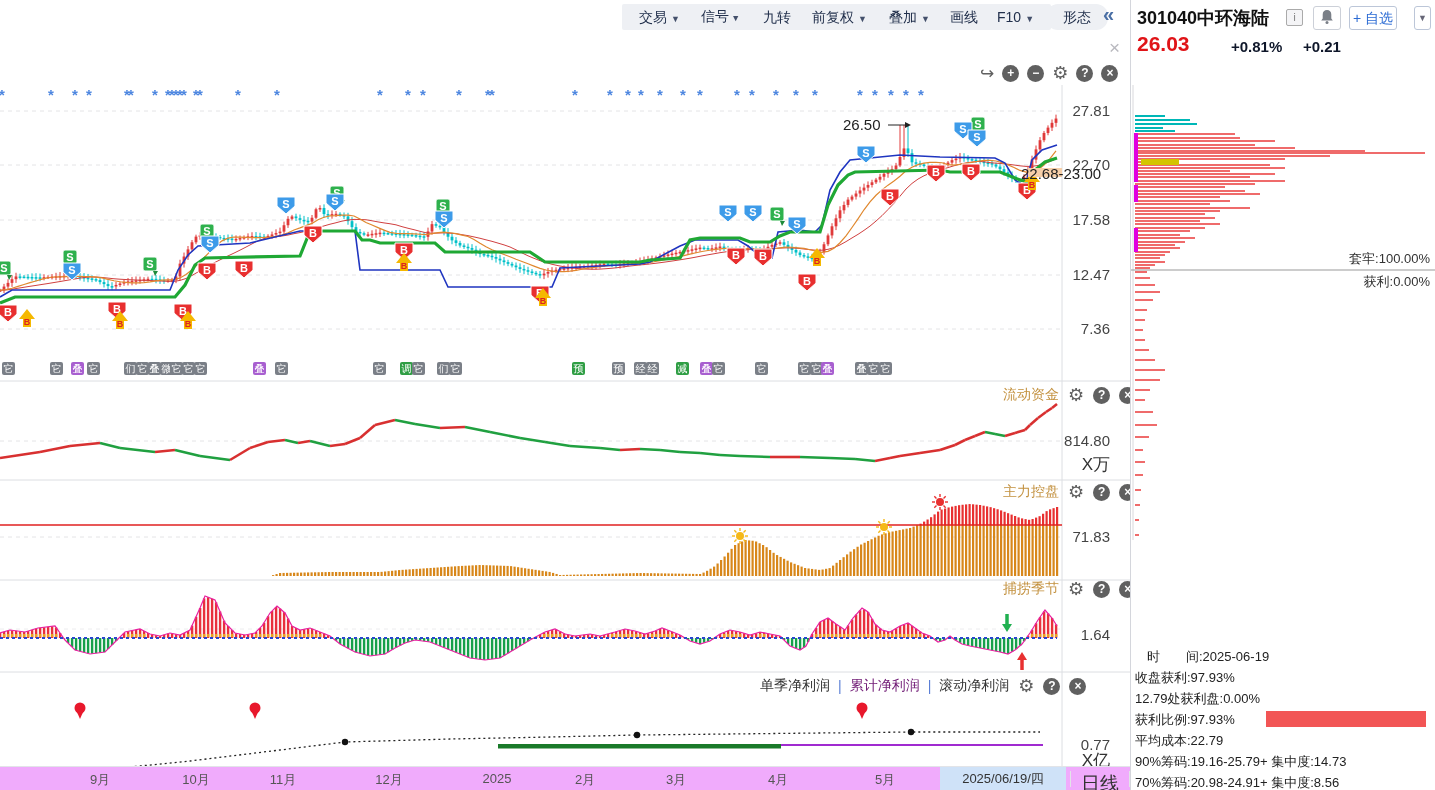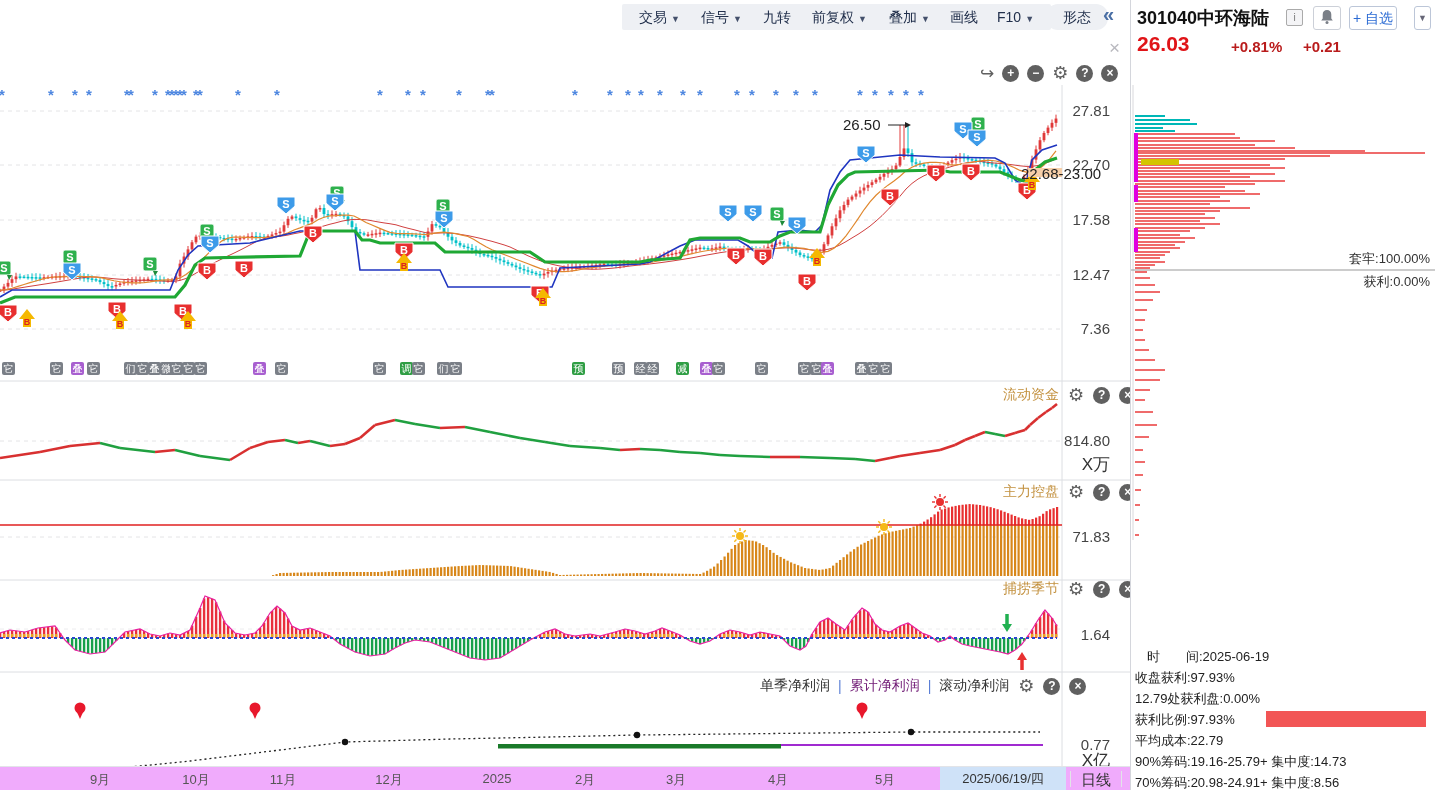--- a/index.html
+++ b/index.html
@@ -20,46 +20,46 @@
   .ptabs .sep{color:#5b7fd6;}
   .ptabs .active{color:#701a75;font-family:Liberation Mono, monospace;}
   .ptabs span{cursor:pointer;}
   
   .badge{position:absolute;top:362px;width:13px;height:13px;font-size:10px;line-height:13px;text-align:center;
          color:#fff;border-radius:2px;}
   
   #xaxis{position:absolute;left:0;top:766px;width:1130px;height:24px;background:#f0abfc;border-top:1px solid #e2e4e8;}
   .xlab{position:absolute;top:4px;font-size:13px;color:#555;transform:translateX(-50%);}
   .xhl{position:absolute;top:0;height:24px;background:#cfe2f8;color:#333;font-size:13px;line-height:24px;text-align:center;}
-  .xper{position:absolute;top:4px;font-size:15px;color:#333;border-left:1px solid #e2e4e8;border-right:1px solid #e2e4e8;
+  .xper{position:absolute;top:4px;font-size:19px;color:#333;border-left:1px solid #e2e4e8;border-right:1px solid #e2e4e8;
         padding:0 10px;height:16px;}
   
   #rpanel{position:absolute;left:1130px;top:0;width:305px;height:790px;border-left:1px solid #d4d6dc;background:#fff;}
   .stkname{position:absolute;left:6px;top:6px;font-size:18px;font-weight:bold;color:#111;letter-spacing:0;}
   .ibox{position:absolute;width:15px;height:15px;border:1px solid #aaa;border-radius:2px;color:#777;font-size:10px;
         line-height:15px;text-align:center;background:#f4f4f6;}
   .bellbox{position:absolute;width:26px;height:22px;border:1px solid #ccd0d8;border-radius:3px;text-align:center;cursor:pointer;}
   .addself{position:absolute;height:22px;border:1px solid #bcc6d8;border-radius:3px;color:#2b6bd4;font-size:14px;
            line-height:22px;padding:0 3px;cursor:pointer;background:#fff;}
   .addcar{position:absolute;width:15px;height:22px;border:1px solid #bcc6d8;border-radius:3px;color:#667;
           font-size:9px;line-height:22px;text-align:center;cursor:pointer;}
   .price{position:absolute;left:6px;top:32px;font-size:21px;font-weight:bold;color:#e01418;}
-  .chg{position:absolute;top:38px;font-size:15px;font-weight:bold;color:#b91c1c;}
+  .chg{position:absolute;top:38px;font-size:15px;font-weight:bold;color:#0f172a;}
   .chiptxt{position:absolute;font-size:13px;color:#333;}
   .stat{position:absolute;left:4px;font-size:13px;color:#222;white-space:nowrap;}
   .statbar{position:absolute;background:#f25555;}
   svg{position:absolute;left:0;top:0;}
 </style>
 </head>
 <body>
 <div id="app">
 
 <div id="toolbar">
       <span class="tbtn" style="left: 622px;">交易<span class="car">▼</span></span>
-      <span class="tbtn" style="left: 684px;">信号<span class="car">▼</span></span>
+      <span class="tbtn" style="left: 684px; font-family: Liberation Mono, monospace;">信号<span class="car">▼</span></span>
       <span class="tbtn" style="left: 746px;">九转</span>
       <span class="tbtn" style="left: 795px;">前复权<span class="car">▼</span></span>
       <span class="tbtn" style="left: 872px;">叠加<span class="car">▼</span></span>
       <span class="tbtn" style="left: 933px;">画线</span>
       <span class="tbtn" style="left: 980px;">F10<span class="car">▼</span></span>
       <span class="tbtn" style="left: 1046px; border-radius: 12px;">形态</span>
     </div>
 <span class="collapse" style="left:1103px;">«</span>
 <span class="float-x" style="left:1109px;top:37px;">×</span>
 

